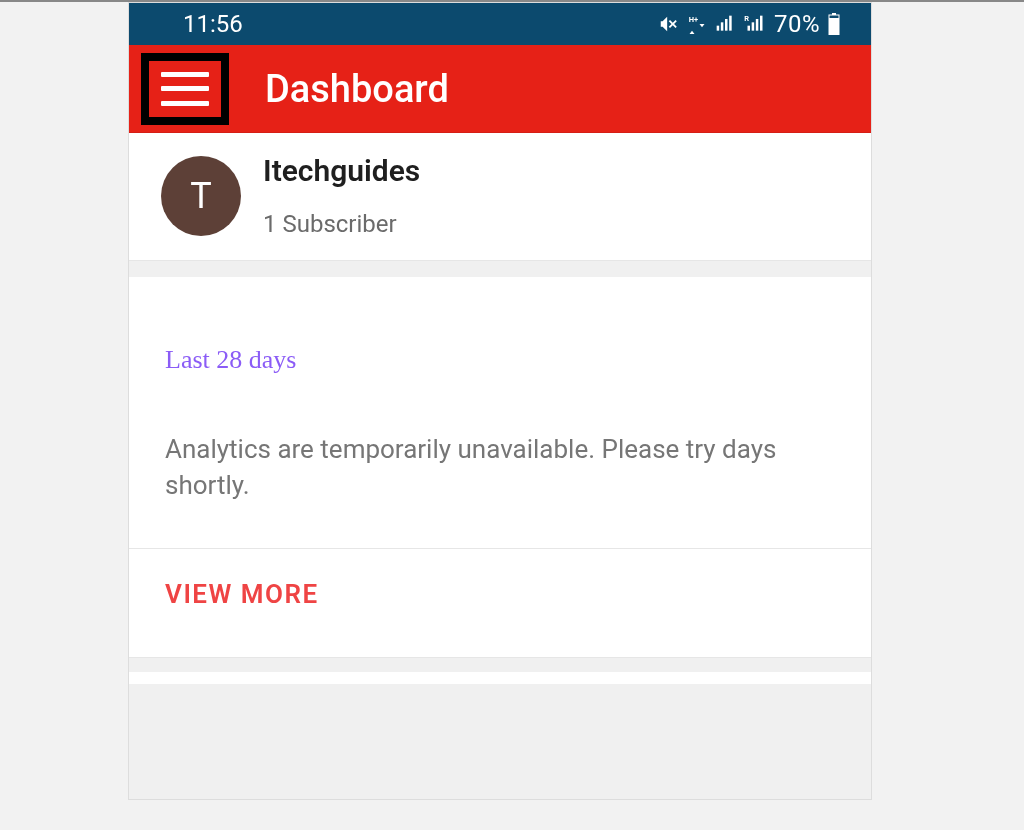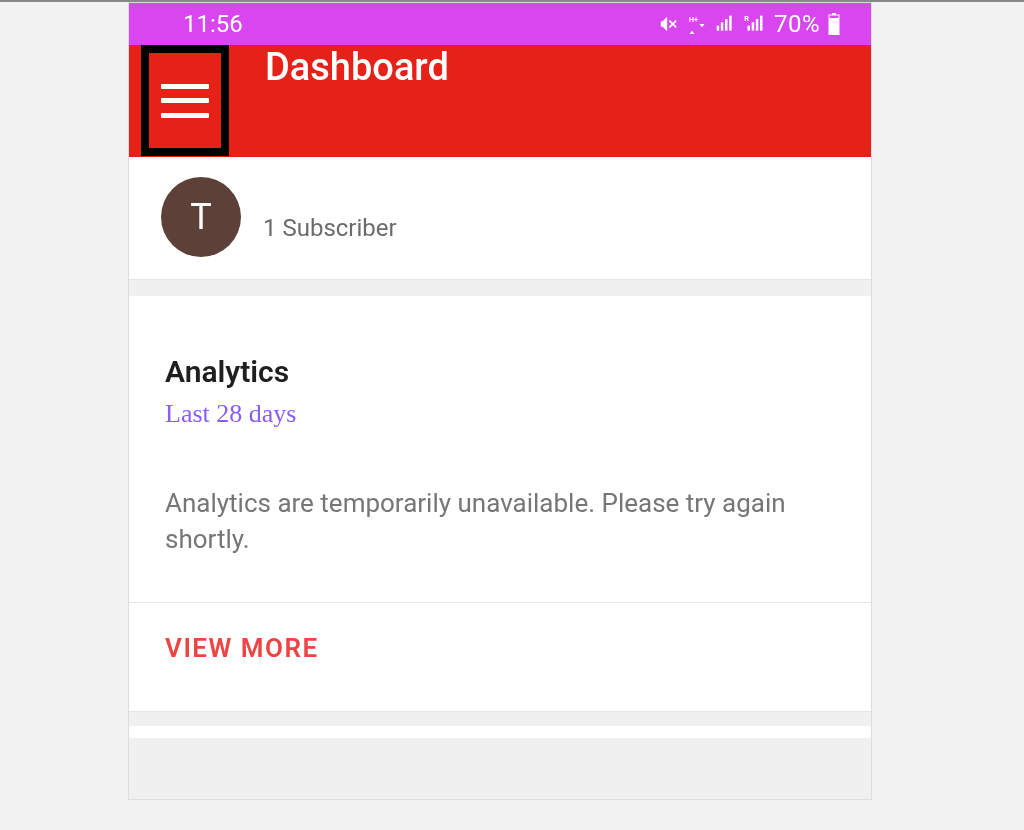--- a/index.html
+++ b/index.html
@@ -16,21 +16,21 @@
       position: absolute;
       left: 128px;
       top: 0;
       width: 744px;
       height: 798px;
       background: #f0f0f0;
       border: 1px solid #ddd;
     }
     .statusbar {
       height: 42px;
-      background: #d946ef;
+      background: #0c4a6e;
       display: flex;
       align-items: center;
       justify-content: space-between;
       padding: 0 30px 0 54px;
       color: #fff;
     }
     .statusbar-time {
       font-size: 24px;
       font-weight: 400;
     }
@@ -42,23 +42,24 @@
     }
     .battery-pct {
       font-size: 24px;
       font-weight: 400;
       letter-spacing: 0.5px;
     }
     .mute-icon svg, .network-icon svg, .signal-icon svg, .signal-r-icon svg, .battery-icon svg {
       display: block;
     }
     .appbar {
-      height: 112px;
+      height: 88px;
       background: #e62117;
       display: flex;
+      align-items: center;
       padding-left: 10px;
       border-bottom: 1px solid rgba(0,0,0,0.07);
     }
     .hamburger-highlight {
       border: 8px solid #000;
       padding: 8px 8px;
       display: flex;
       align-items: center;
       justify-content: center;
       margin-left: 2px;
@@ -212,32 +213,32 @@
           <span></span>
           <span></span>
       </div>
     </div>
     <div class="appbar-title">Dashboard</div>
   </div>
 
   <div class="channel-card">
     <div class="avatar">T</div>
     <div>
+      <div class="channel-name">Itechguides</div>
       <div class="channel-sub">1 Subscriber</div>
     </div>
   </div>
 
   <div class="gap"></div>
 
   <div class="analytics-card">
     <div class="analytics-head">
-      <div class="analytics-title">Analytics</div>
       <div class="analytics-sub">Last 28 days</div>
     </div>
-    <div class="analytics-msg">Analytics are temporarily unavailable. Please try again shortly.</div>
+    <div class="analytics-msg">Analytics are temporarily unavailable. Please try days shortly.</div>
     <div class="viewmore">
       <span class="viewmore-link">VIEW MORE</span>
     </div>
   </div>
 
   <div class="next-card-hint"></div>
 
 </div>
 
 </body></html>

